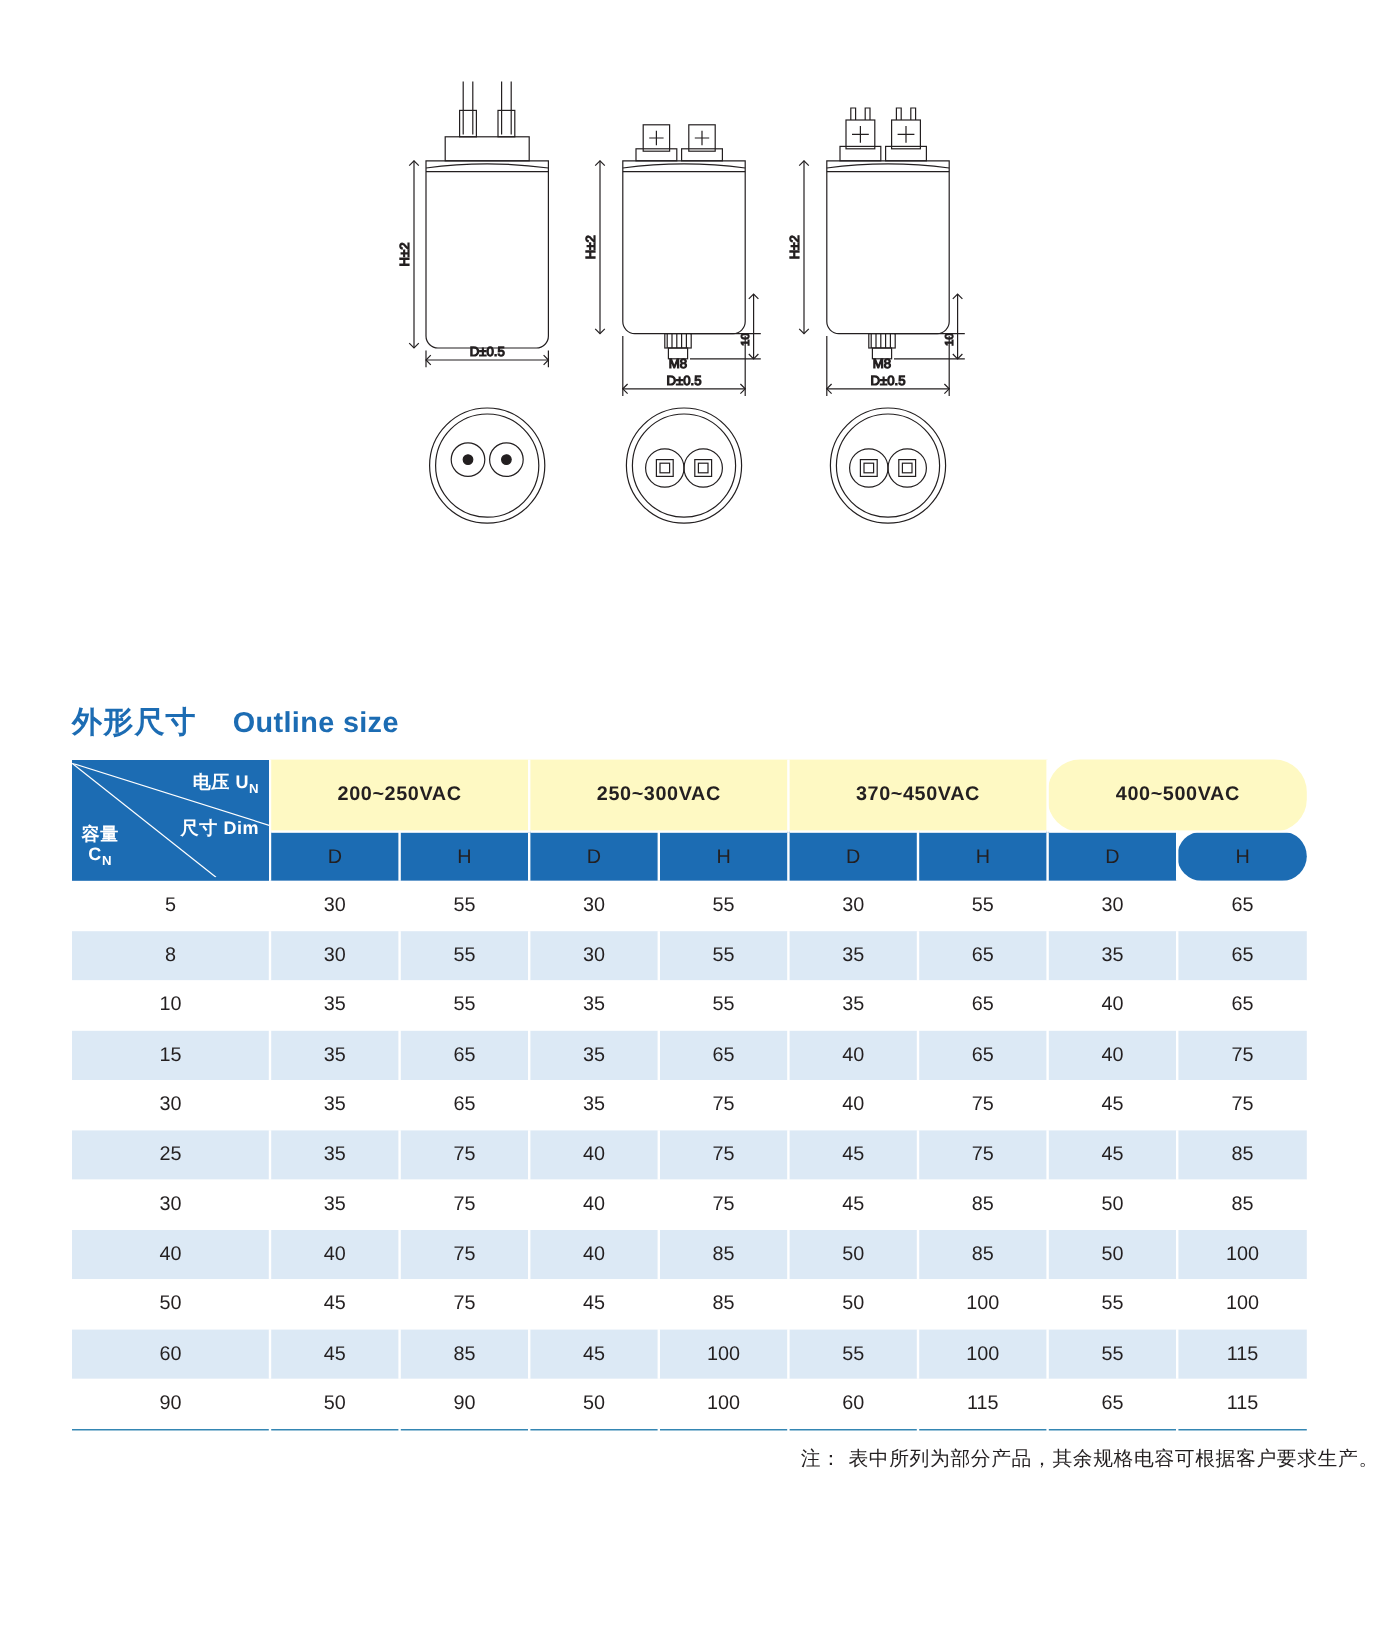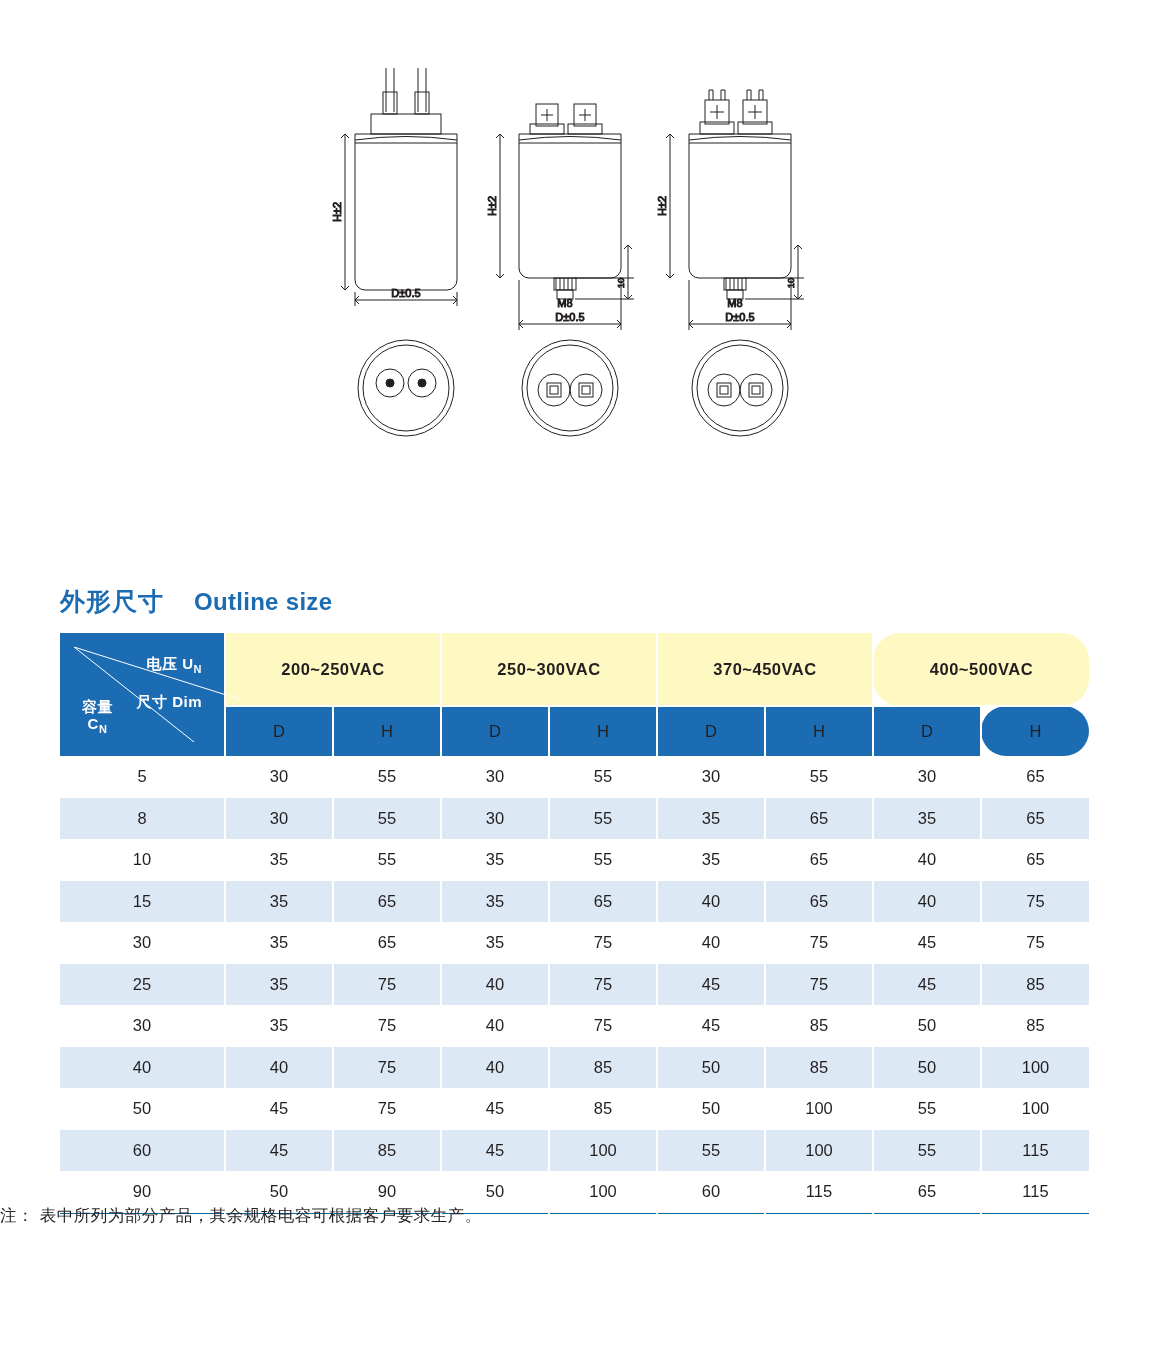--- a/index.html
+++ b/index.html
@@ -88,21 +88,21 @@
     font-weight: normal;
     border-right: 2px solid #ffffff;
     border-top: 2px solid #ffffff;
   }
   .hdr-group th:last-child,
   .hdr-sub th:last-child { border-right: none; border-radius: 27px; }
 
   
   th.corner {
     background: #1c6cb3;
-    padding: 14px;
+    padding: 0;
     position: relative;
     border-right: 2px solid #ffffff;
   }
   th.corner .corner-box {
     position: relative;
     width: 100%;
     height: 95px;
   }
   th.corner svg {
     position: absolute;
@@ -128,21 +128,21 @@
   tbody tr.odd td { background: #ffffff; }
   tbody tr.even td { background: #dce9f5; }
   tbody tr:last-child td { border-bottom: 1px solid #0369a1; }
 
   
   .note {
     position: absolute;
     top: 1205px;
     left: 0;
     width: 1149px;
-    text-align: left;
+    text-align: right;
     font-family: "DejaVu Sans", sans-serif;
     font-size: 16.5px;
     color: #231f20;
     letter-spacing: 0.5px;
   }
 
   .dimtext {
     font-family: "Liberation Sans", sans-serif;
     font-size: 11px;
     fill: #231f20;

